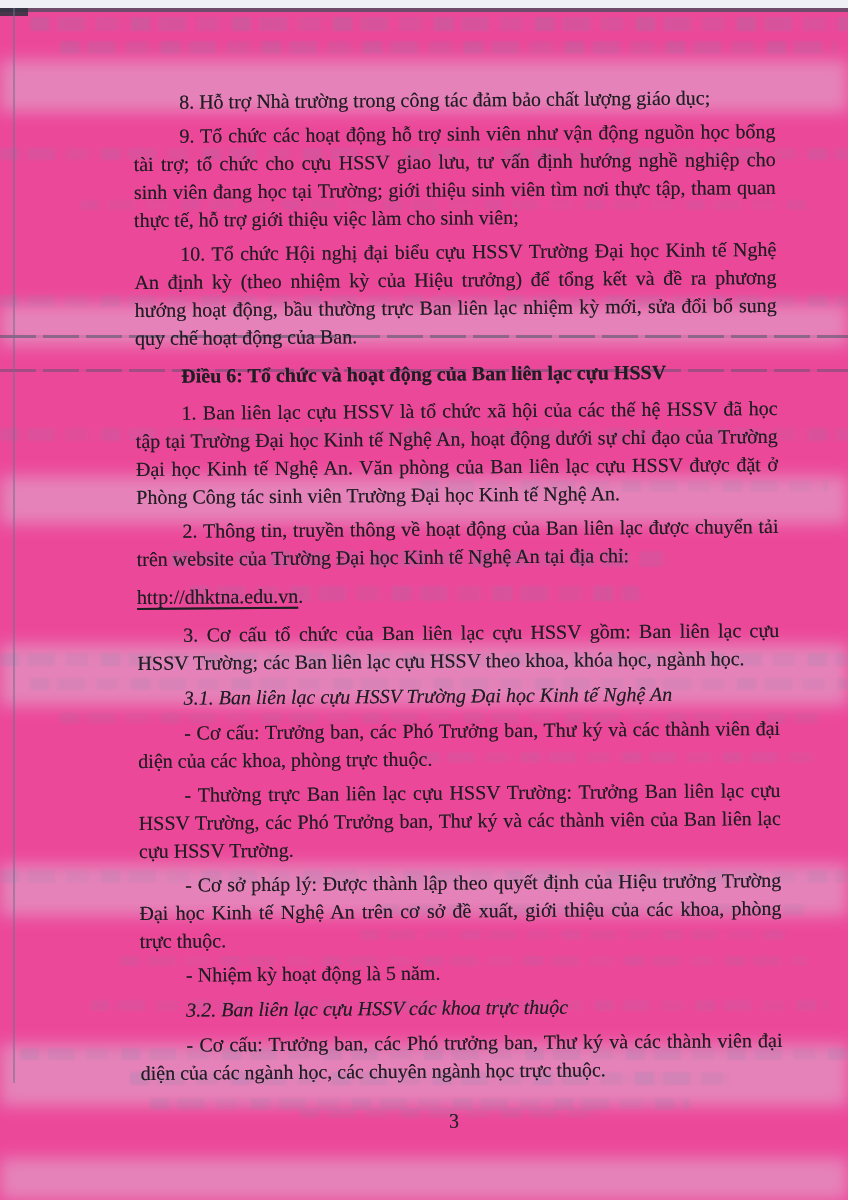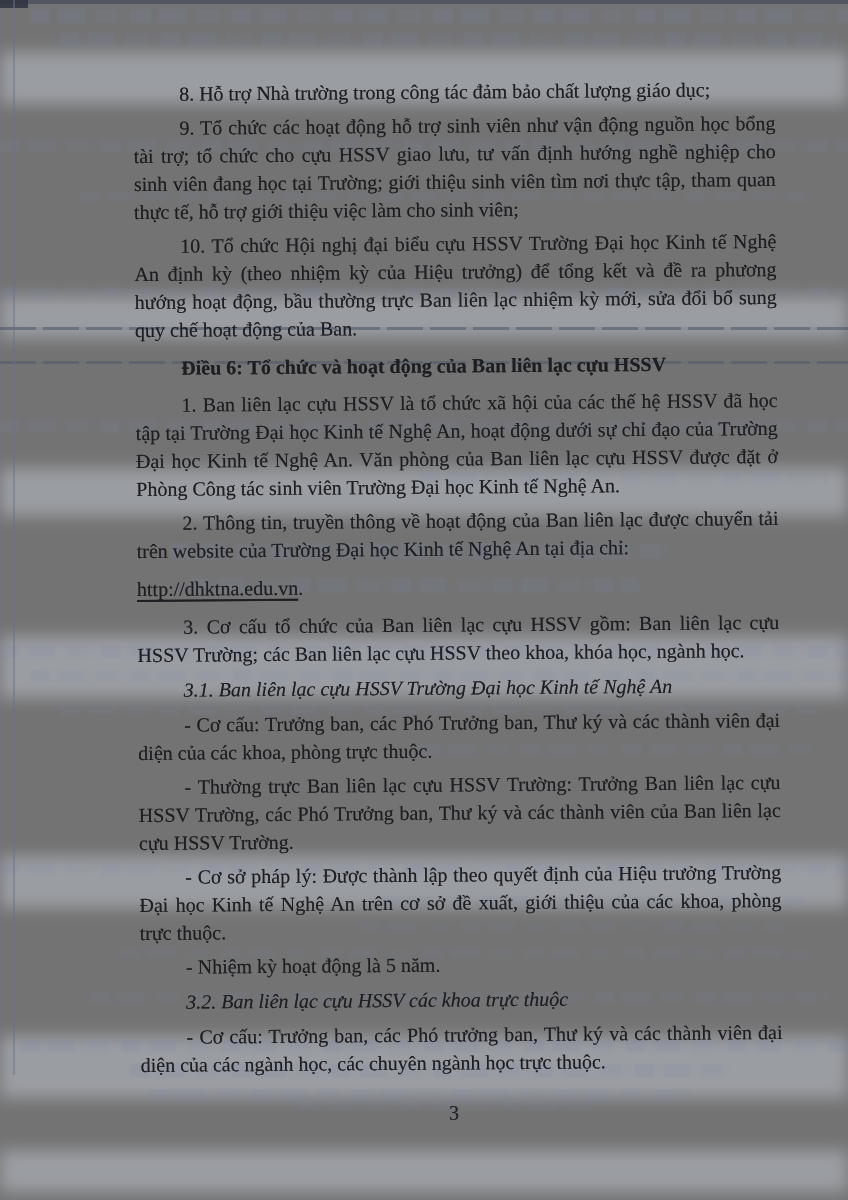--- a/index.html
+++ b/index.html
@@ -3,22 +3,23 @@
 <meta charset="utf-8">
 <style>
   html,body{margin:0;padding:0;}
   body{
     width:848px;height:1200px;overflow:hidden;position:relative;
     background:#eef0f5;
     font-family:"Liberation Serif","DejaVu Serif",serif;
   }
   .page{
     position:absolute;inset:0;
-    background:#737373;
+    background:#ec4899;
     overflow:hidden;
+    margin-top:8px;
   }
   
   .artifacts{position:absolute;inset:0;pointer-events:none;}
   .band{position:absolute;left:0;right:0;background:#dbe2ef;opacity:.38;filter:blur(8px);}
   .streak{
     position:absolute;filter:blur(1.3px);border-radius:3px;
     background-image:repeating-linear-gradient(90deg,
       rgba(122,134,168,.46) 0 19px, rgba(122,134,168,.10) 19px 28px,
       rgba(122,134,168,.38) 28px 55px, rgba(122,134,168,.06) 55px 66px,
       rgba(122,134,168,.30) 66px 88px, rgba(122,134,168,.09) 88px 101px);

